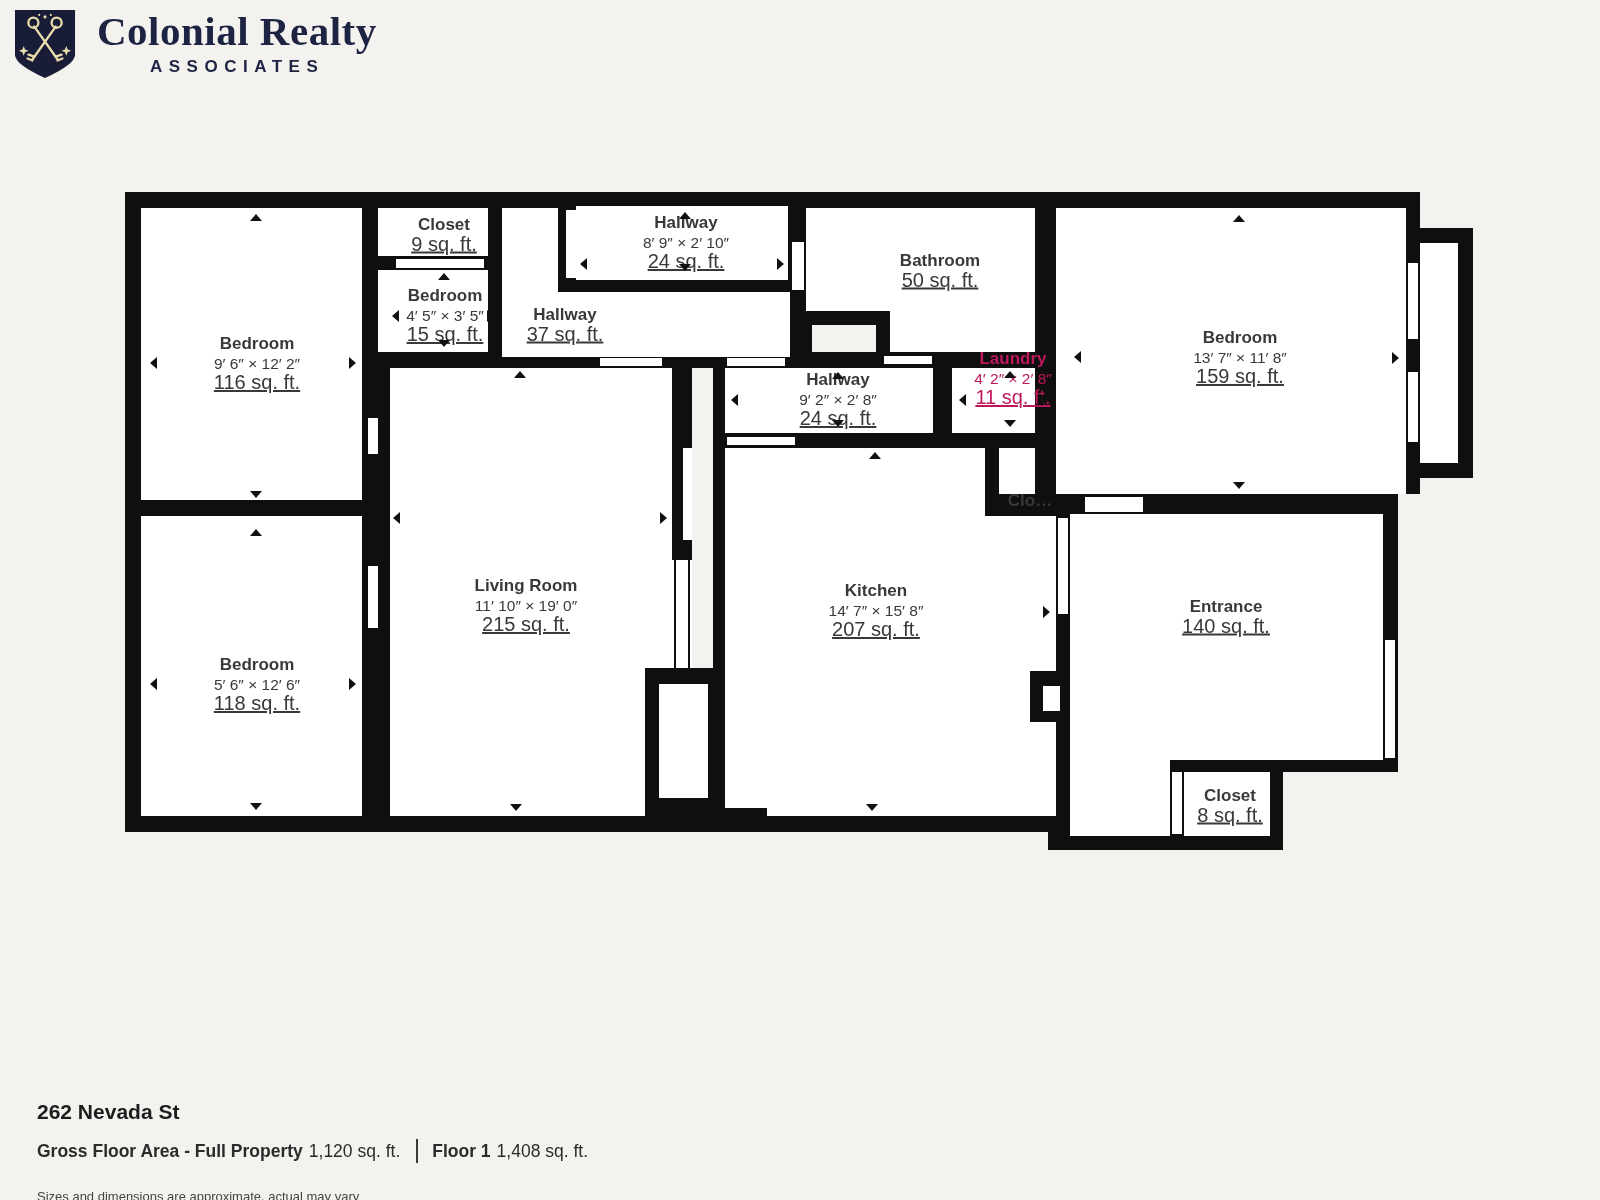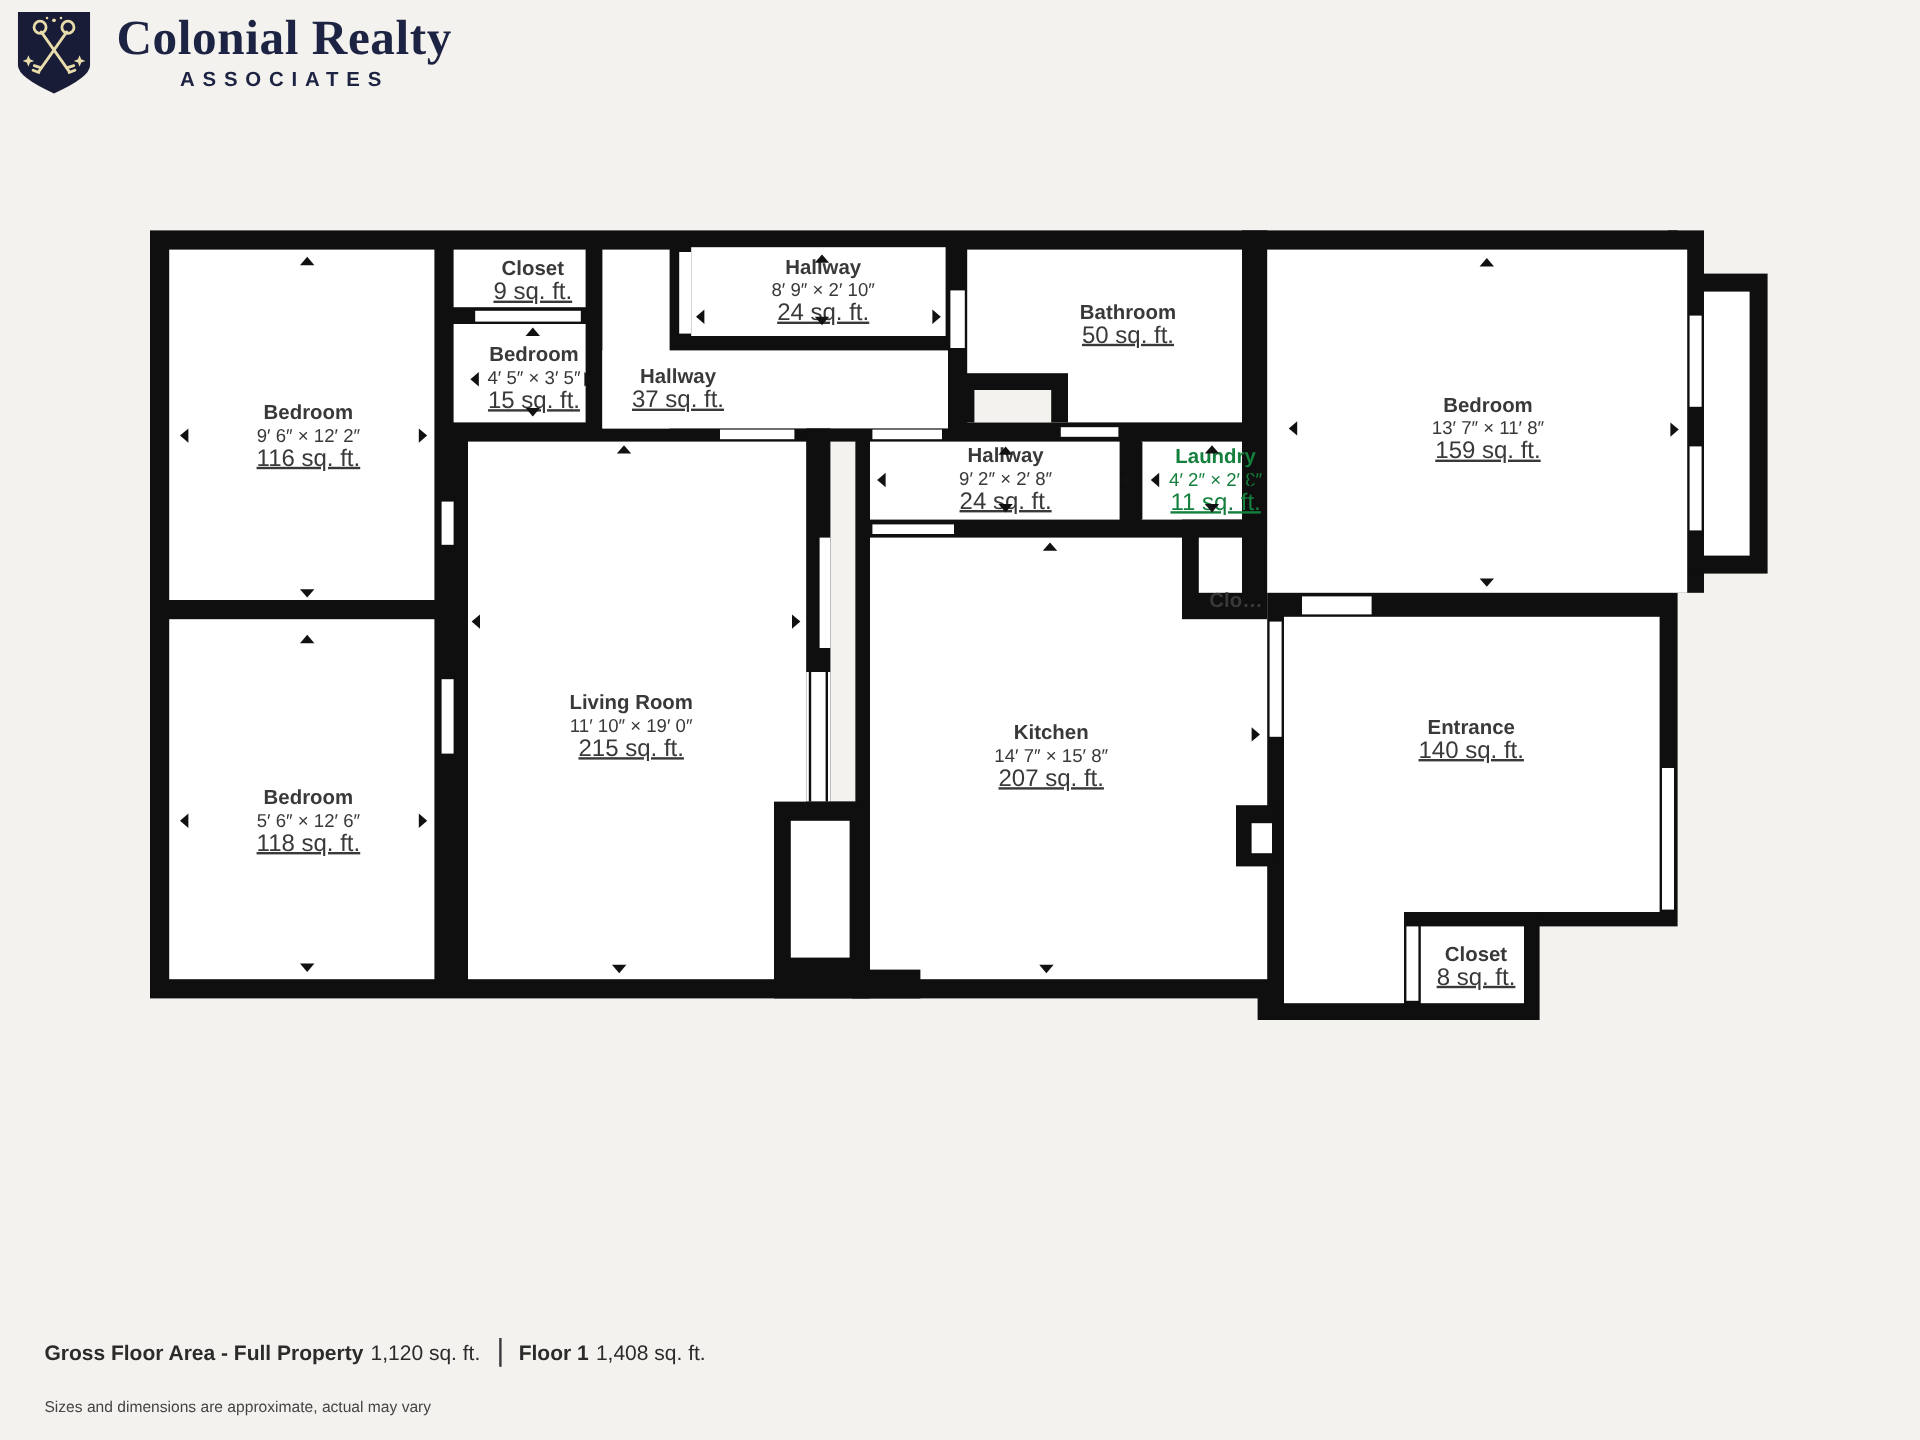--- a/index.html
+++ b/index.html
@@ -153,39 +153,39 @@
     </div>
     <div class="room-label" style="left: 940px; top: 270px; color: rgb(57, 57, 59);">
       <div class="rname">Bathroom</div>
       <div class="rarea">50 sq. ft.</div>
     </div>
     <div class="room-label" style="left: 838px; top: 399px; color: rgb(57, 57, 59);">
       <div class="rname">Hallway</div>
       <div class="rdims">9′ 2″ × 2′ 8″</div>
       <div class="rarea">24 sq. ft.</div>
     </div>
-    <div class="room-label" style="left: 1013px; top: 400px; color: #15803d;">
+    <div class="room-label" style="left: 1013px; top: 378px; color: #be185d;">
       <div class="rname">Laundry</div>
       <div class="rdims">4′ 2″ × 2′ 8″</div>
       <div class="rarea">11 sq. ft.</div>
     </div>
     <div class="room-label" style="left: 1030px; top: 473px; color: rgb(57, 57, 59); margin-top: 28px;">
       <div class="rname">Clo…</div>
     </div>
     <div class="room-label" style="left: 1240px; top: 357px; color: rgb(57, 57, 59);">
       <div class="rname">Bedroom</div>
       <div class="rdims">13′ 7″ × 11′ 8″</div>
       <div class="rarea">159 sq. ft.</div>
     </div>
     <div class="room-label" style="left: 526px; top: 605px; color: rgb(57, 57, 59);">
       <div class="rname">Living Room</div>
       <div class="rdims">11′ 10″ × 19′ 0″</div>
       <div class="rarea">215 sq. ft.</div>
     </div>
-    <div class="room-label" style="left: 876px; top: 610px; color: rgb(57, 57, 59); margin-top: 20px;">
+    <div class="room-label" style="left: 876px; top: 610px; color: rgb(57, 57, 59);">
       <div class="rname">Kitchen</div>
       <div class="rdims">14′ 7″ × 15′ 8″</div>
       <div class="rarea">207 sq. ft.</div>
     </div>
     <div class="room-label" style="left: 1226px; top: 616px; color: rgb(57, 57, 59);">
       <div class="rname">Entrance</div>
       <div class="rarea">140 sq. ft.</div>
     </div>
     <div class="room-label" style="left: 1230px; top: 805px; color: rgb(57, 57, 59);">
       <div class="rname">Closet</div>
@@ -222,20 +222,21 @@
     <div class="ar u" style="left: 869px; top: 452px;"></div>
     <div class="ar d" style="left: 866px; top: 804px;"></div>
     <div class="ar r" style="left: 1043px; top: 606px;"></div>
     <div class="ar u" style="left: 1233px; top: 215px;"></div>
     <div class="ar d" style="left: 1233px; top: 482px;"></div>
     <div class="ar l" style="left: 1074px; top: 351px;"></div>
     <div class="ar r" style="left: 1392px; top: 352px;"></div>
   </div>
 
 <div class="footer">
+  <div class="addr">262 Nevada St</div>
   <div class="meta">
     <b>Gross Floor Area - Full Property</b>
     <span class="val">1,120 sq. ft.</span>
     <span class="divider"></span>
     <b>Floor 1</b>
     <span class="val">1,408 sq. ft.</span>
   </div>
   <div class="disclaimer">Sizes and dimensions are approximate, actual may vary</div>
 </div>
 

